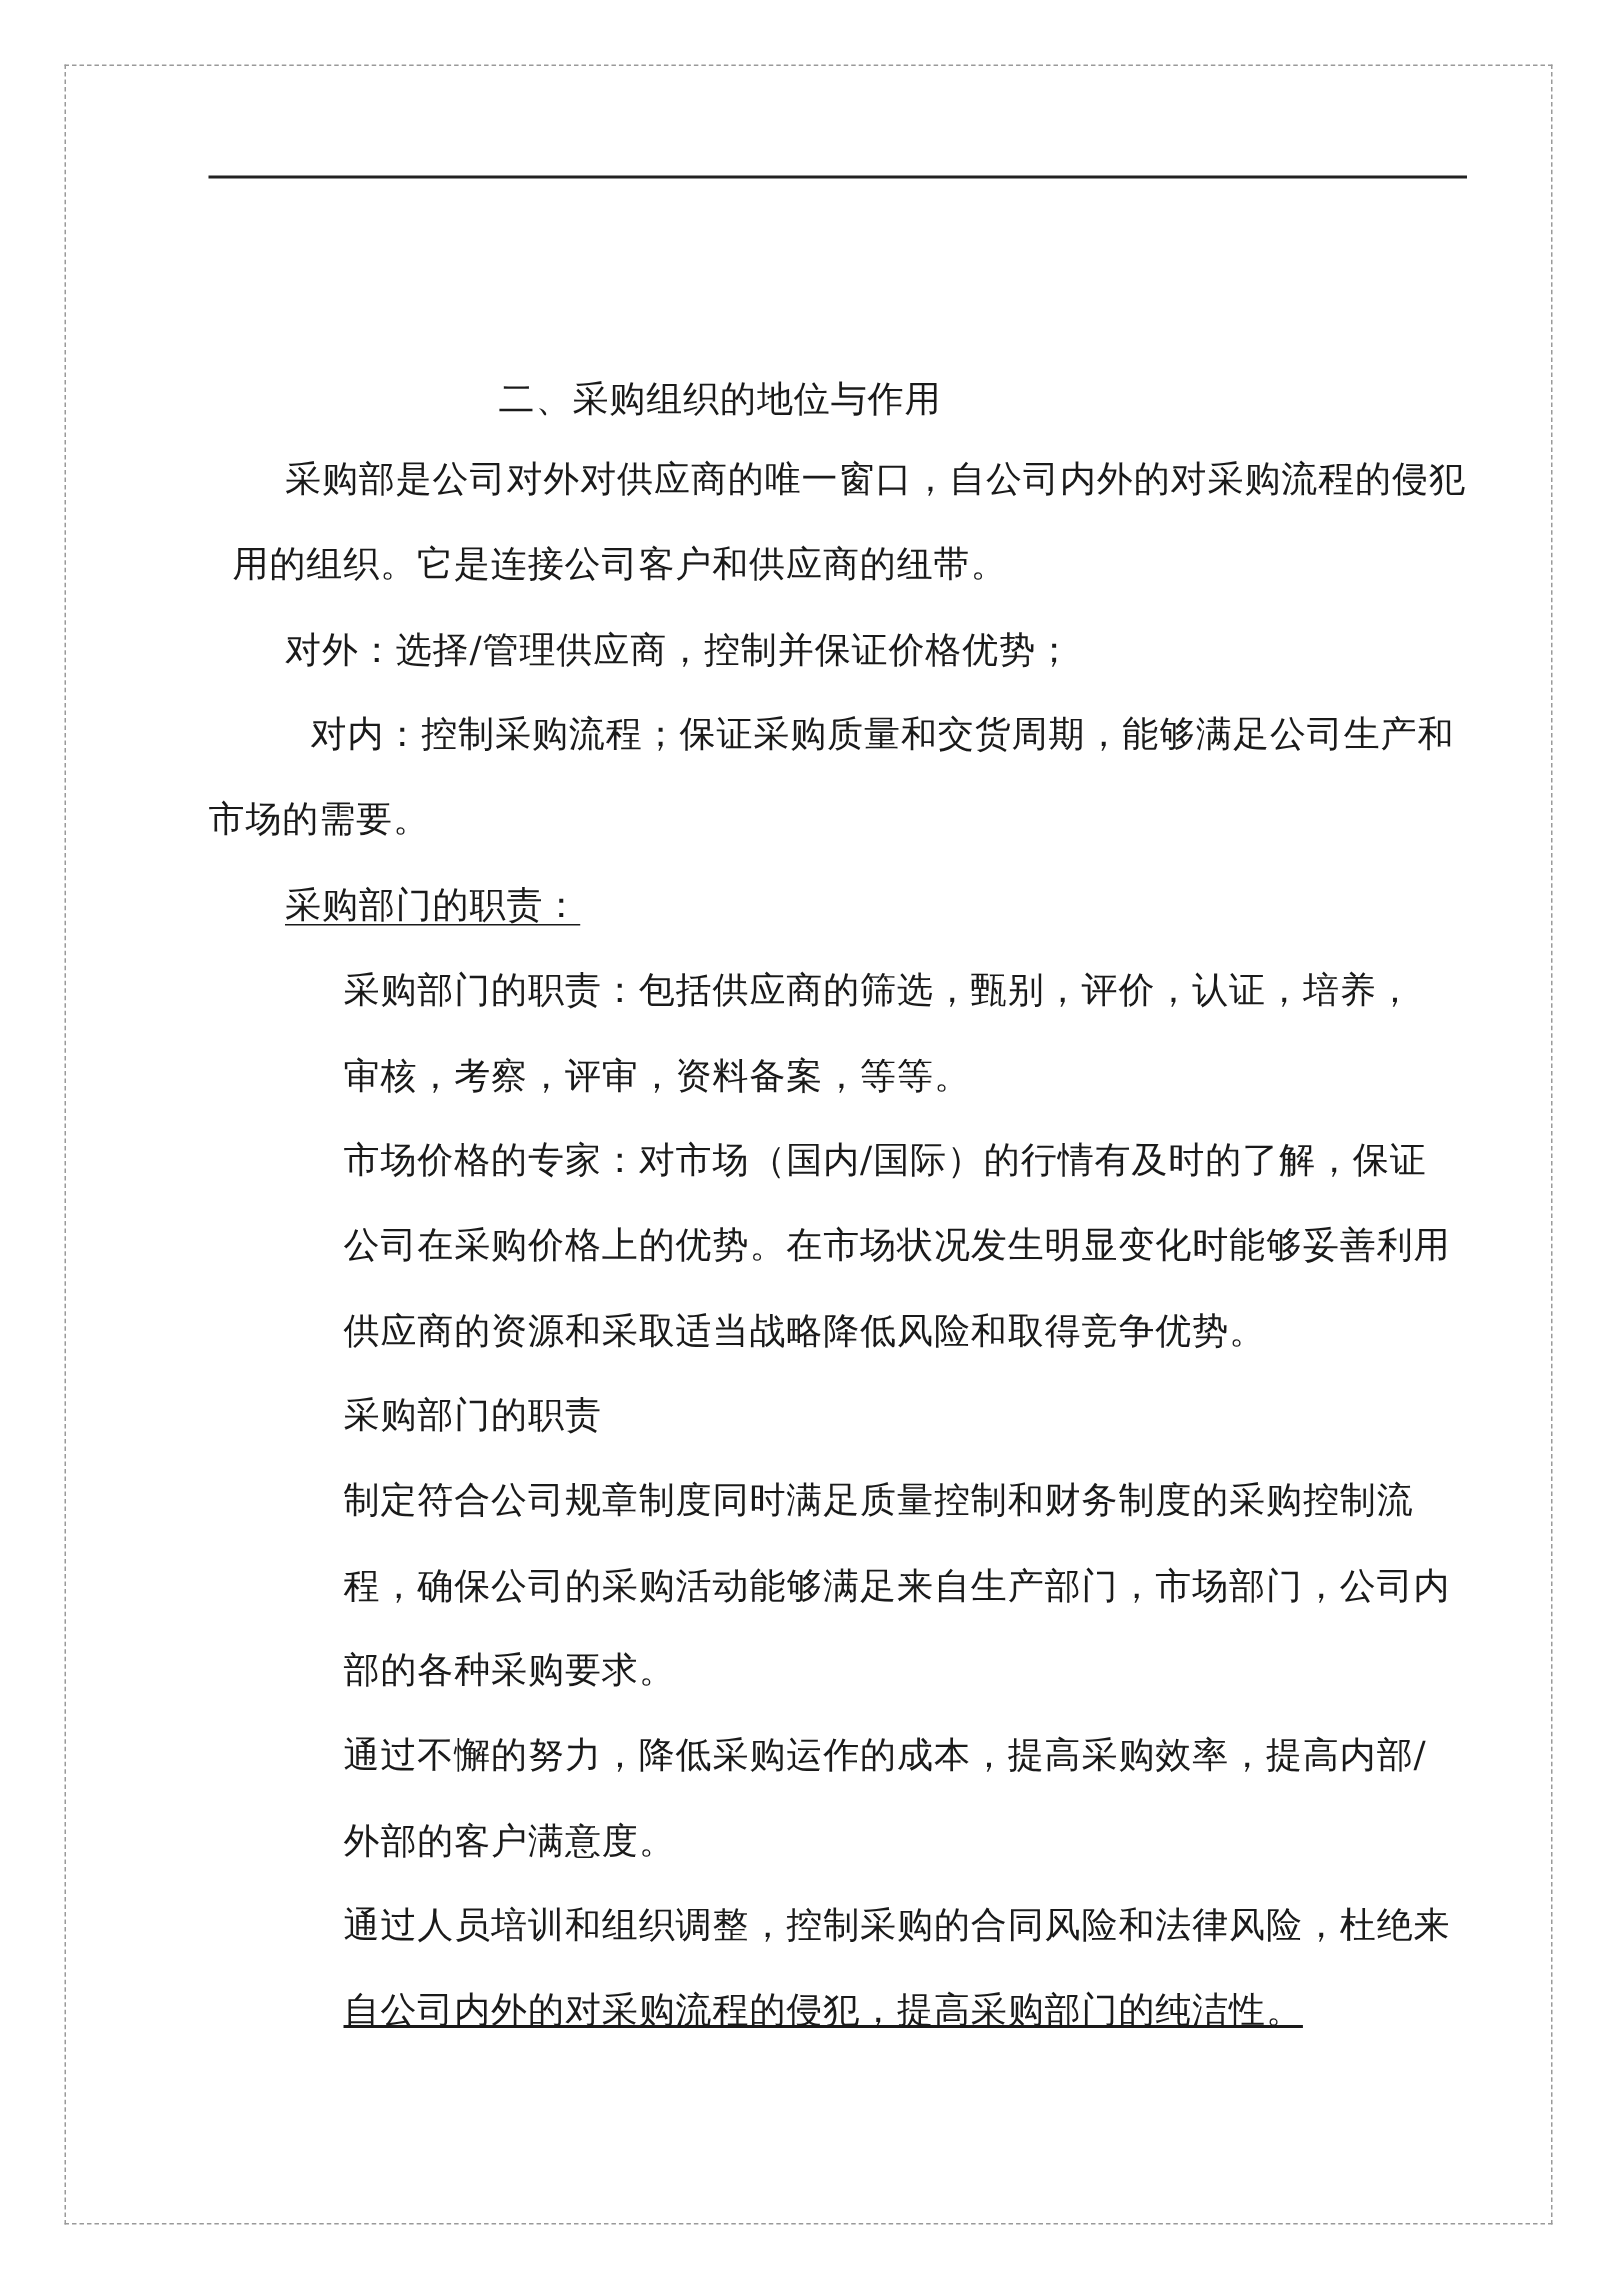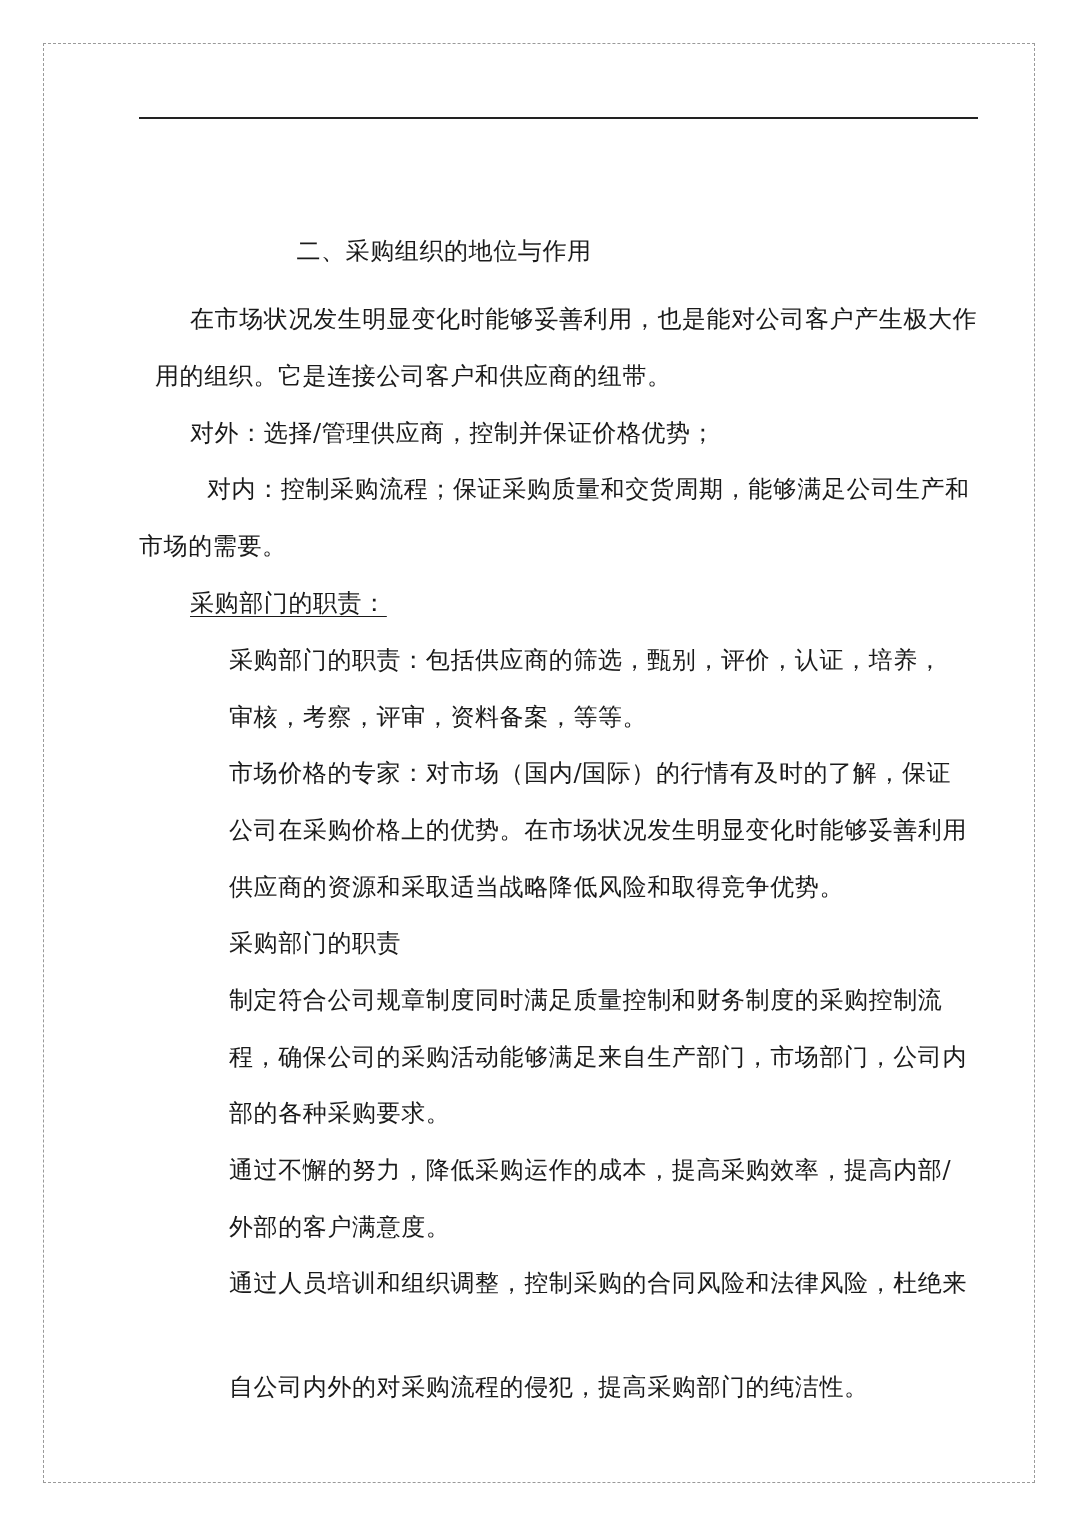--- a/index.html
+++ b/index.html
@@ -36,37 +36,38 @@
       position: absolute;
       font-size: 24px;
       line-height: 28px;
       white-space: nowrap;
       letter-spacing: 0.6px;
     }
     .title {
       left: 0;
       width: 888px;
       text-align: center;
-      top: 237px;
+      top: 252px;
+      padding-left: 36px;
     }
     .underline {
       text-decoration: underline;
       text-underline-offset: 5px;
       text-decoration-thickness: 1px;
     }
   </style>
 </head>
 <body>
 
 <div class="page-border"></div>
 <div class="header-rule"></div>
 
 <div class="text title">二、采购组织的地位与作用</div>
 
-<div class="text" style="left:190px; top:305px;">在市场状况发生明显变化时能够妥善利用，也是能对公司客户产生极大作</div>
+<div class="text" style="left:190px; top:305px;">采购部是公司对外对供应商的唯一窗口，自公司内外的对采购流程的侵犯</div>
 <div class="text" style="left:139px; top:362px;margin-left:16px;">用的组织。它是连接公司客户和供应商的纽带。</div>
 
 <div class="text" style="left:190px; top:419px;">对外：选择/管理供应商，控制并保证价格优势；</div>
 
 <div class="text" style="left:190px; top:475px;margin-left:17px;">对内：控制采购流程；保证采购质量和交货周期，能够满足公司生产和</div>
 <div class="text" style="left:139px; top:532px;">市场的需要。</div>
 
 <div class="text underline" style="left:190px; top:589px;">采购部门的职责：</div>
 
 <div class="text" style="left:229px; top:646px;">采购部门的职责：包括供应商的筛选，甄别，评价，认证，培养，</div>
@@ -79,13 +80,13 @@
 <div class="text" style="left:229px; top:929px;">采购部门的职责</div>
 
 <div class="text" style="left:229px; top:986px;">制定符合公司规章制度同时满足质量控制和财务制度的采购控制流</div>
 <div class="text" style="left:229px; top:1043px;">程，确保公司的采购活动能够满足来自生产部门，市场部门，公司内</div>
 <div class="text" style="left:229px; top:1099px;">部的各种采购要求。</div>
 
 <div class="text" style="left:229px; top:1156px;">通过不懈的努力，降低采购运作的成本，提高采购效率，提高内部/</div>
 <div class="text" style="left:229px; top:1213px;">外部的客户满意度。</div>
 
 <div class="text" style="left:229px; top:1269px;">通过人员培训和组织调整，控制采购的合同风险和法律风险，杜绝来</div>
-<div class="text" style="left:229px; top:1373px;">自公司内外的对采购流程的侵犯，提高采购部门的纯洁性。</div>
+<div class="text" style="left:229px; top:1326px;text-decoration:underline;">自公司内外的对采购流程的侵犯，提高采购部门的纯洁性。</div>
 
 </body></html>

